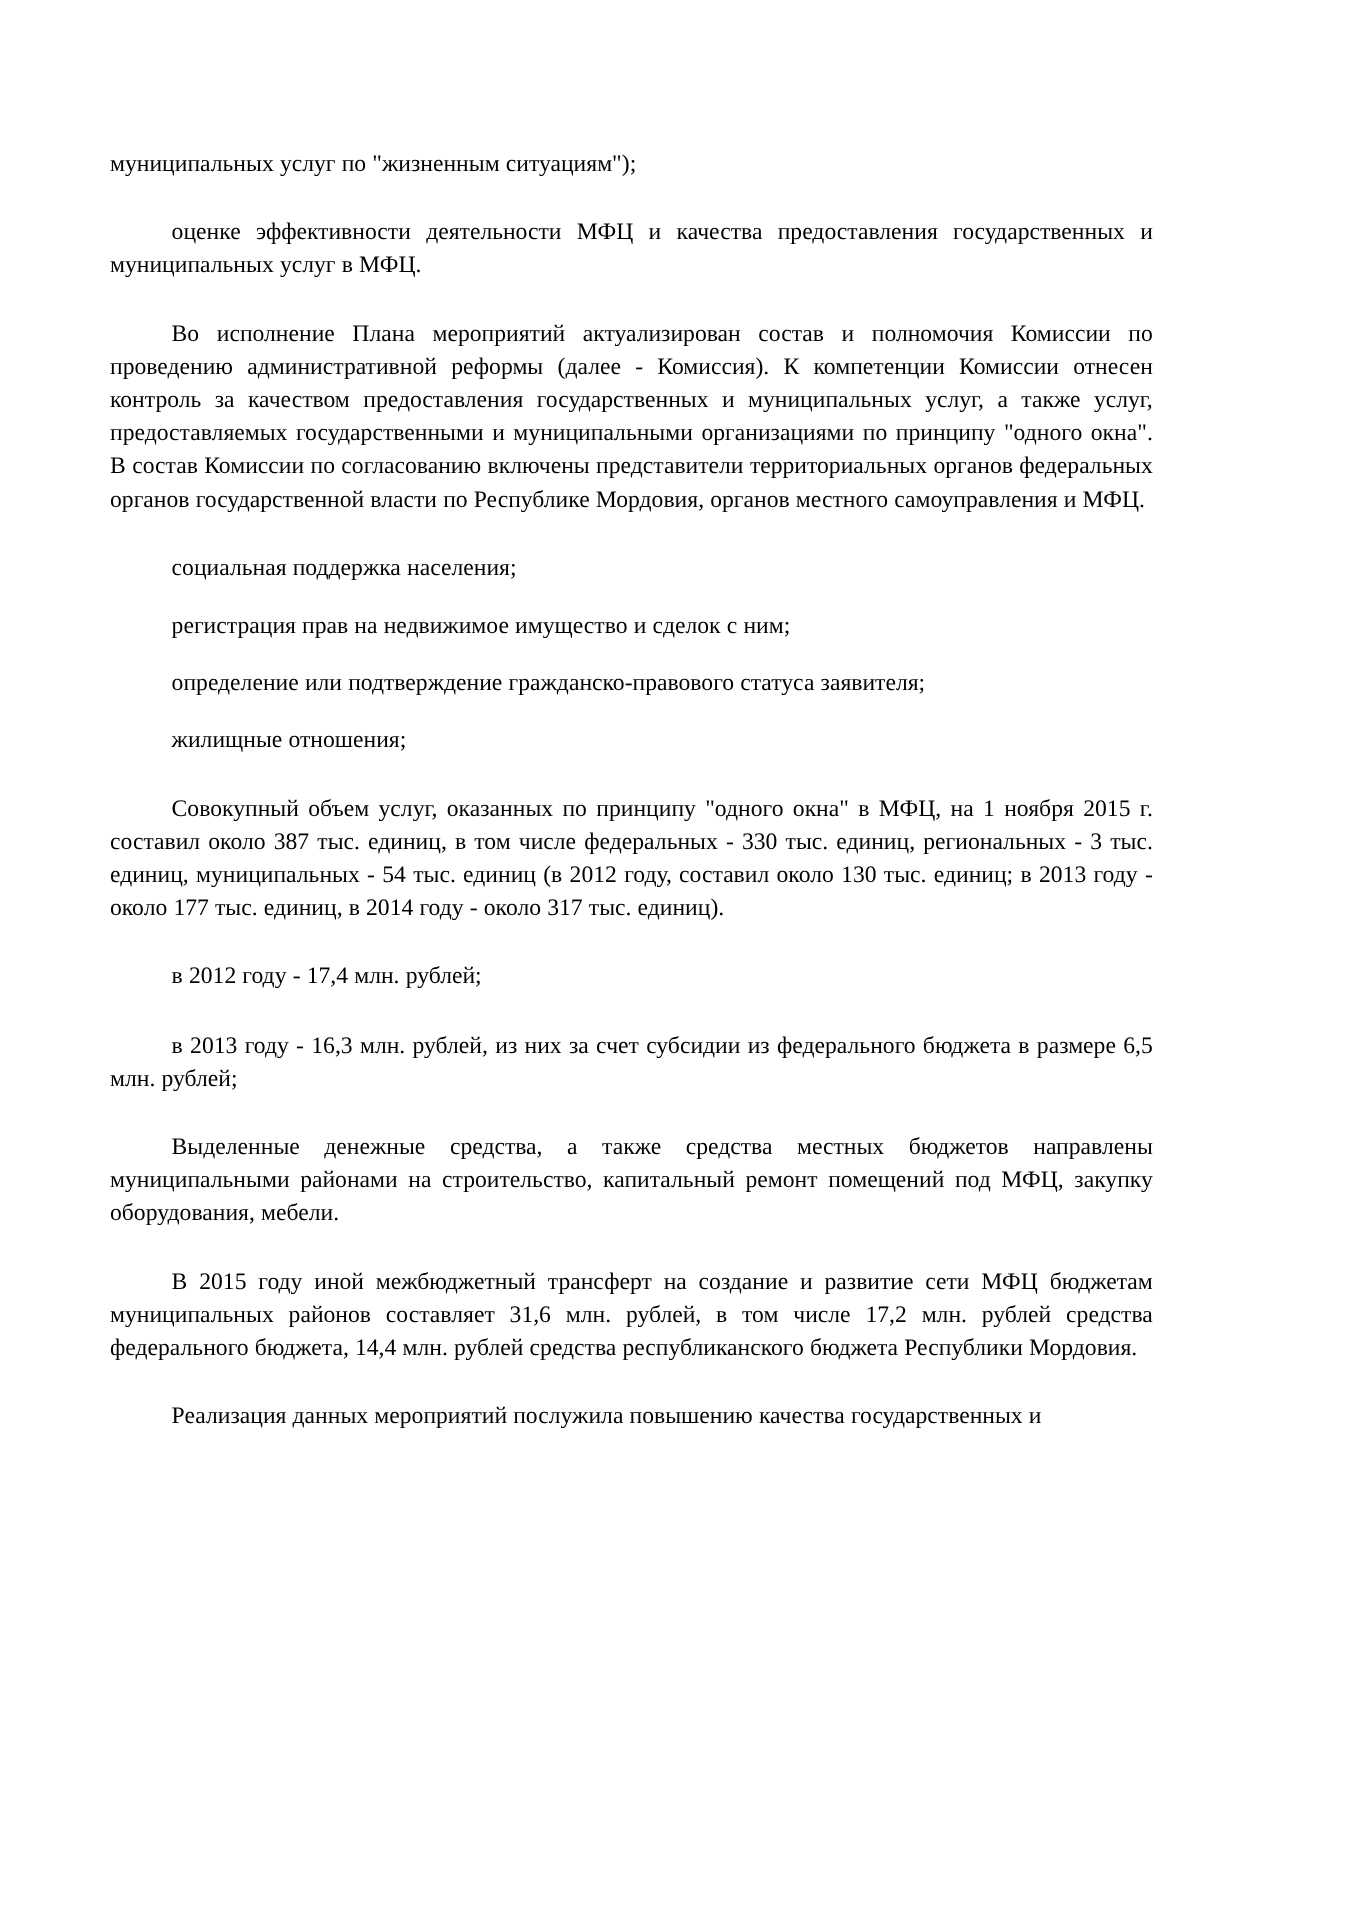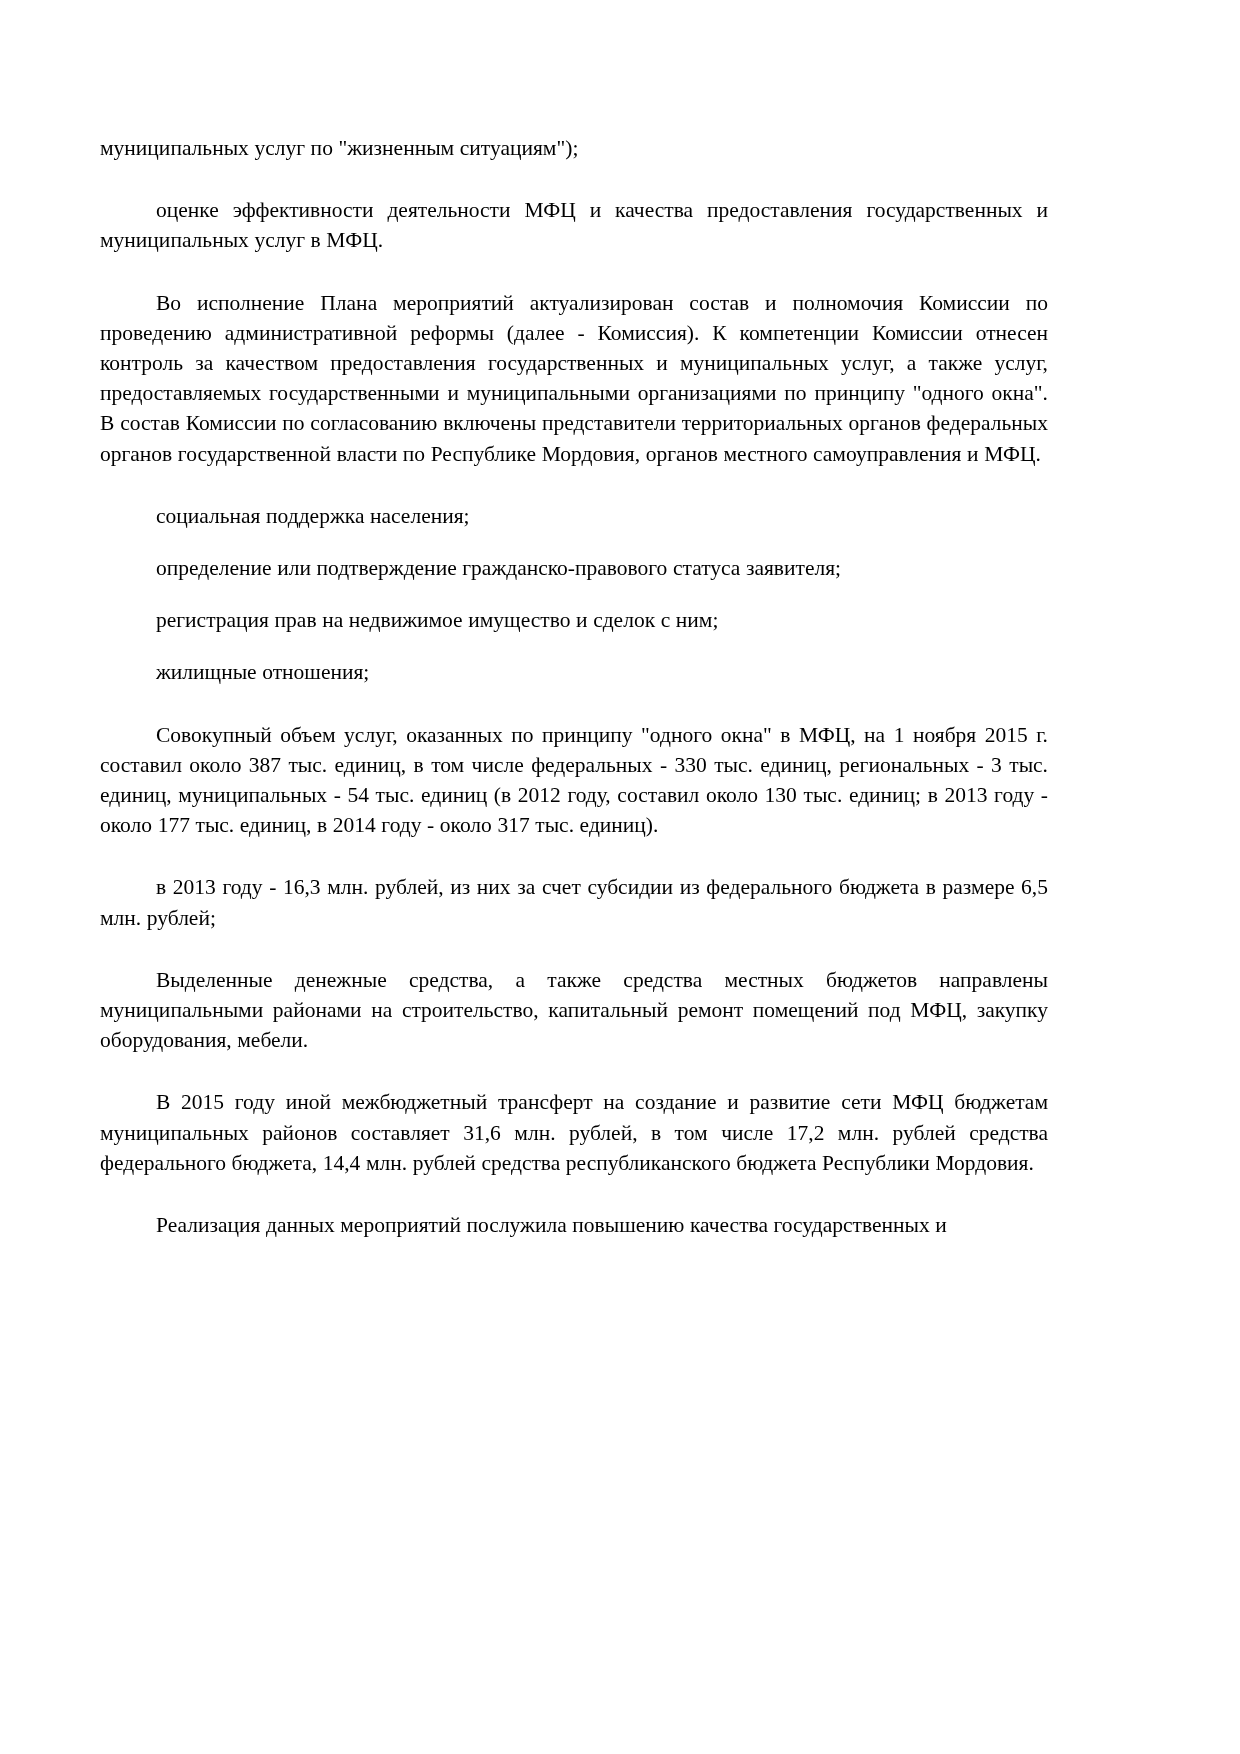--- a/index.html
+++ b/index.html
@@ -57,30 +57,31 @@
 
     <p class="para no-indent">муниципальных услуг по "жизненным ситуациям");</p>
 
     <p class="para">оценке эффективности деятельности МФЦ и качества предоставления государственных и муниципальных услуг в МФЦ.</p>
 
     <p class="para">Во исполнение Плана мероприятий актуализирован состав и полномочия Комиссии по проведению административной реформы (далее - Комиссия). К компетенции Комиссии отнесен контроль за качеством предоставления государственных и муниципальных услуг, а также услуг, предоставляемых государственными и муниципальными организациями по принципу "одного окна". В состав Комиссии по согласованию включены представители территориальных органов федеральных органов государственной власти по Республике Мордовия, органов местного самоуправления и МФЦ.</p>
 
 
     <p class="para tight">социальная поддержка населения;</p>
 
+    <p class="para tight">регистрация прав на недвижимое имущество и сделок с ним;</p>
+
     <p class="para tight">определение или подтверждение гражданско-правового статуса заявителя;</p>
-
-    <p class="para tight">регистрация прав на недвижимое имущество и сделок с ним;</p>
 
     <p class="para tight">жилищные отношения;</p>
 
 
     <p class="para">Совокупный объем услуг, оказанных по принципу "одного окна" в МФЦ, на 1 ноября 2015 г. составил около 387 тыс. единиц, в том числе федеральных - 330 тыс. единиц, региональных - 3 тыс. единиц, муниципальных - 54 тыс. единиц (в 2012 году, составил около 130 тыс. единиц; в 2013 году - около 177 тыс. единиц, в 2014 году - около 317 тыс. единиц).</p>
 
 
+    <p class="para">в 2012 году - 17,4 млн. рублей;</p>
 
     <p class="para">в 2013 году - 16,3 млн. рублей, из них за счет субсидии из федерального бюджета в размере 6,5 млн. рублей;</p>
 
 
     <p class="para">Выделенные денежные средства, а также средства местных бюджетов направлены муниципальными районами на строительство, капитальный ремонт помещений под МФЦ, закупку оборудования, мебели.</p>
 
     <p class="para">В 2015 году иной межбюджетный трансферт на создание и развитие сети МФЦ бюджетам муниципальных районов составляет 31,6 млн. рублей, в том числе 17,2 млн. рублей средства федерального бюджета, 14,4 млн. рублей средства республиканского бюджета Республики Мордовия.</p>
 
     <p class="para">Реализация данных мероприятий послужила повышению качества государственных и</p>
 

